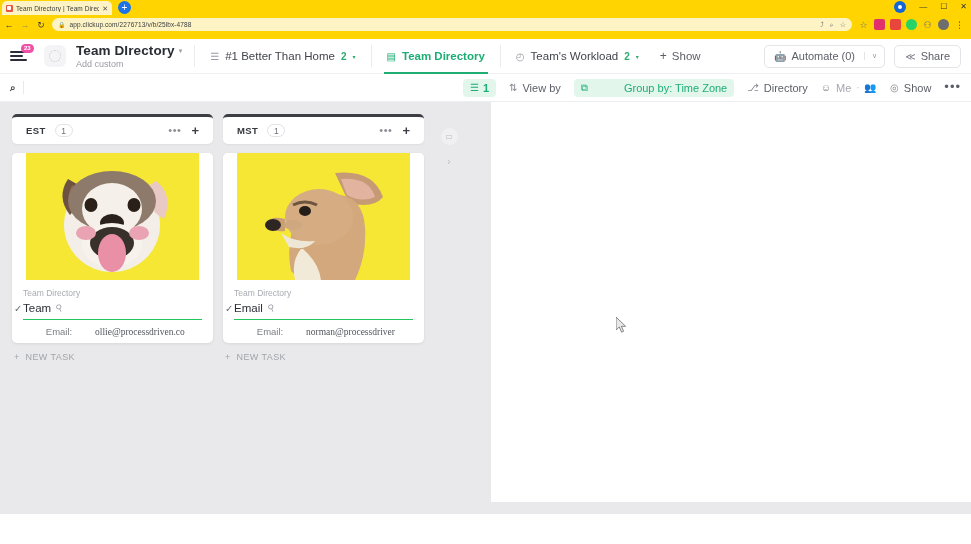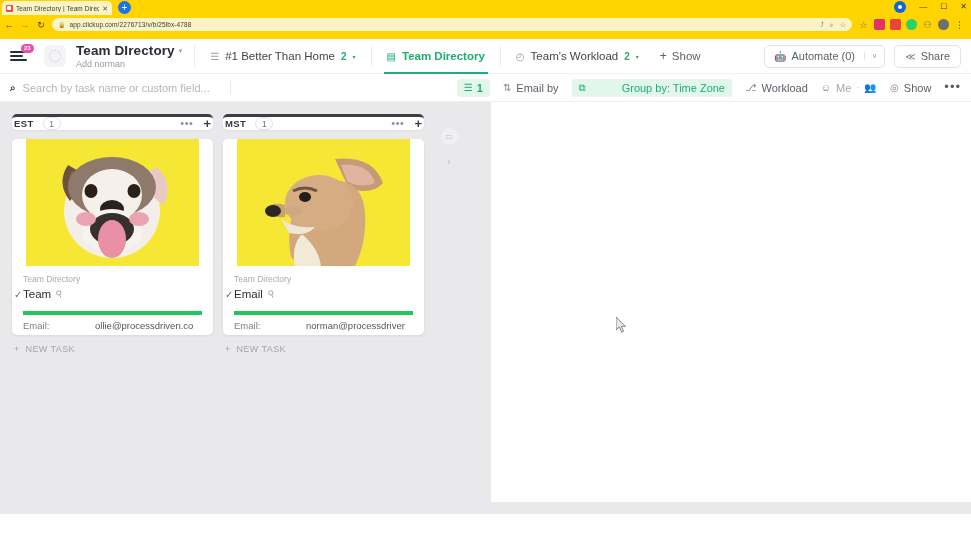--- a/index.html
+++ b/index.html
@@ -181,21 +181,21 @@
 
   
   .board {
     position: relative; width: 971px; height: 400px;
     background: #e9e9eb; overflow: hidden;
   }
   .board-canvas { display: flex; gap: 10px; padding: 12px; align-items: flex-start; }
   .column { width: 201px; flex: 0 0 auto; }
   .col-header {
     background: #fff; border-radius: 5px; border-top: 3px solid #3d3d44;
-    height: 16px; display: flex; align-items: center; padding: 0 2px;
+    height: 30px; display: flex; align-items: center; padding: 0 14px;
     box-shadow: 0 1px 2px rgba(0,0,0,.05);
   }
   .col-name { font-size: 9.5px; font-weight: bold; color: #36383f; letter-spacing: .4px; }
   .col-count {
     margin-left: 9px; min-width: 18px; height: 13px; border-radius: 8px;
     border: 1px solid #e2e2e6; display: flex; align-items: center;
     justify-content: center; font-size: 8.5px; color: #6c6f77; padding: 0 5px;
   }
   .col-actions { margin-left: auto; display: flex; align-items: center; gap: 10px; }
   .col-kebab { font-size: 11px; color: #8a8d94; letter-spacing: .5px; line-height: .5; }
@@ -208,25 +208,25 @@
   .card-photo { height: 127px; position: relative; overflow: hidden; }
   .card-body { padding: 8px 11px 0 11px; }
   .card-list { font-size: 8.5px; color: #a9abb2; margin-bottom: 4px; }
   .card-title-row { display: flex; align-items: center; gap: 5px; position: relative; }
   .card-check {
     position: absolute; left: -9px; font-size: 10px; color: #6a6d74;
   }
   .card-title { font-size: 11.5px; color: #2b2e35; }
   .clip-ico { font-size: 9px; color: #9a9ca3; transform: rotate(-25deg); display: inline-block; }
   .card-field {
-    margin-top: 11px; border-top: 4px solid #22c55e;
-    display: flex; align-items: center; height: 24px;
+    margin-top: 5px; border-top: 1px solid #22c55e;
+    display: flex; align-items: center; height: 24px; text-align: center;
   }
   .field-label { font-size: 9.5px; color: #7c7f86; width: 72px; }
-  .field-value { font-size: 9.5px; color: #53565d; white-space: nowrap; overflow: hidden; }
+  .field-value { font-size: 9.5px; color: #53565d; white-space: nowrap; overflow: hidden; font-family: Liberation Serif, serif; }
   .new-task {
     margin-top: 9px; font-size: 9px; color: #a2a4ab;
     letter-spacing: .4px; padding-left: 2px;
   }
   .new-task .plus { margin-right: 3px; }
 
   .collapsed-col {
     width: 30px; flex: 0 0 auto; display: flex; flex-direction: column;
     align-items: center; gap: 11px; padding-top: 14px;
   }
@@ -299,21 +299,21 @@
     <span class="ham-badge">23</span>
   </div>
   <div class="header-avatar">
     <span class="dotted-circle"></span>
   </div>
   <div class="header-titles">
     <div class="header-title-row">
       <span class="header-title">Team DIrectory</span>
       <span class="caret">▾</span>
     </div>
-    <span class="header-sub">Add norman</span>
+    <span class="header-sub">Add custom</span>
   </div>
 
   <div class="hdr-divider"></div>
 
   <div class="hdr-tab">
     <span class="ico">☰</span>
     <span class="lbl">#1 Better Than Home</span>
     <span class="count">2</span>
     <span class="mini-caret">▾</span>
   </div>
@@ -350,39 +350,38 @@
     <div class="share-btn">
       <span class="robot-ico">≪</span>
       <span class="lbl">Share</span>
     </div>
   </div>
 </div>
 
 <div class="filter-bar">
   <div class="search-wrap">
     <span class="search-ico">⌕</span>
-    <input class="search-input" type="text" placeholder="Search by task name or custom field..." style="">
     <span class="search-sep"></span>
   </div>
   <div class="filter-right">
     <div class="chip green">
       <span class="ico">☰</span>
       <span class="cnt">1</span>
     </div>
     <div class="fbtn">
       <span class="ico">⇅</span>
-      <span class="lbl">Email by</span>
+      <span class="lbl">View by</span>
     </div>
     <div class="chip green">
       <span class="ico">⧉</span>
       <span class="lbl">Group by: Time Zone</span>
     </div>
     <div class="fbtn">
       <span class="ico">⎇</span>
-      <span class="lbl">Workload</span>
+      <span class="lbl">Directory</span>
     </div>
     <div class="fbtn">
       <span class="ico">☺</span>
       <span class="lbl dim">Me</span>
       <span class="dot-sep">·</span>
       <span class="ico">👥</span>
     </div>
     <div class="fbtn">
       <span class="ico">◎</span>
       <span class="lbl">Show</span>

